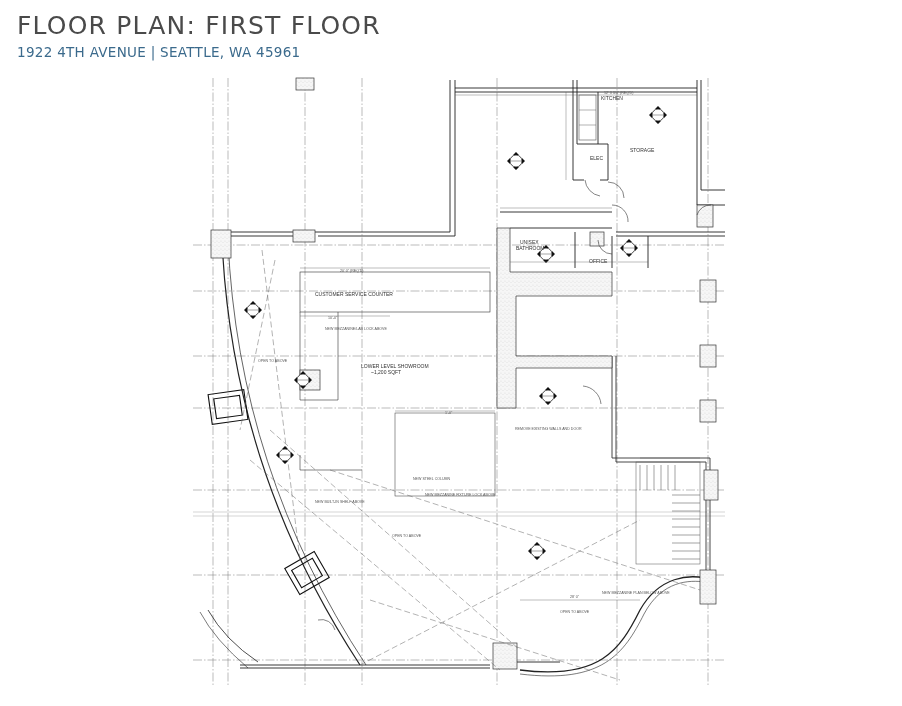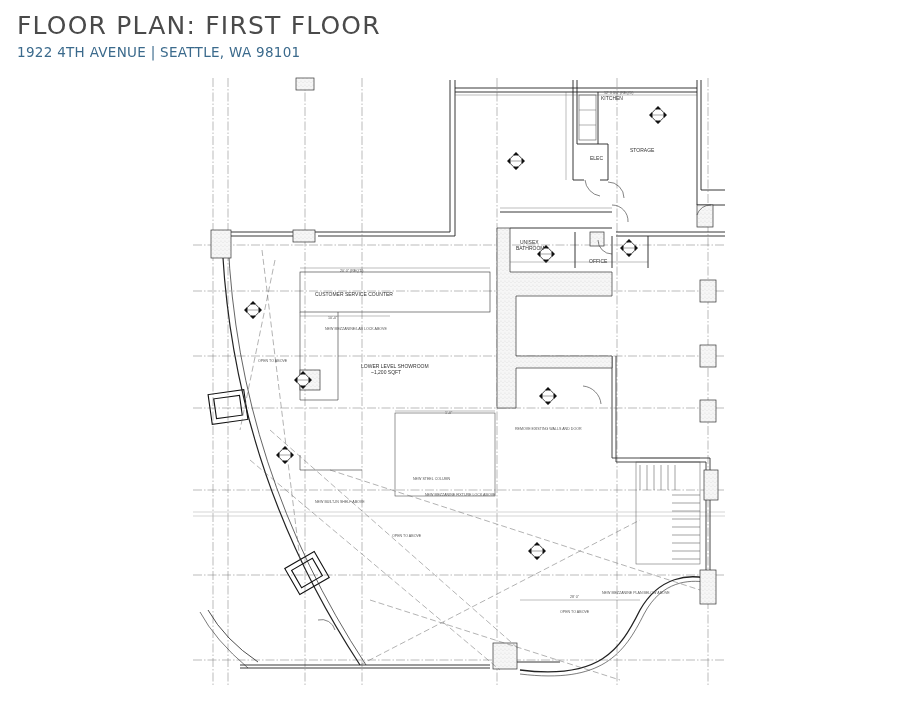--- a/index.html
+++ b/index.html
@@ -15,21 +15,21 @@
       font-size: 13.5px; letter-spacing: 0.3px; color: #3b6a8c;
     }
     .plan { position: absolute; left: 0; top: 0; }
     .lbl { font-family: "Liberation Sans", sans-serif; font-size: 5px; fill: #333; }
     .lblsm { font-family: "Liberation Sans", sans-serif; font-size: 3.6px; fill: #555; }
   </style>
 </head>
 <body>
 
 <div class="title">FLOOR PLAN: FIRST FLOOR</div>
-<div class="subtitle">1922 4TH AVENUE | SEATTLE, WA 98101</div>
+<div class="subtitle">1922 4TH AVENUE | SEATTLE, WA 45961</div>
 
 <svg class="plan" width="902" height="706" viewBox="0 0 902 706" xmlns="http://www.w3.org/2000/svg">
   <defs>
     <pattern id="stip" width="4" height="4" patternUnits="userSpaceOnUse">
       <rect width="4" height="4" fill="#f6f6f6"></rect>
       <circle cx="1" cy="1" r="0.35" fill="#9a9a9a"></circle>
       <circle cx="3" cy="2.6" r="0.3" fill="#b0b0b0"></circle>
     </pattern>
     <g id="tagmark">
       <circle r="6" fill="#fff" stroke="#222" stroke-width="0.8"></circle>

